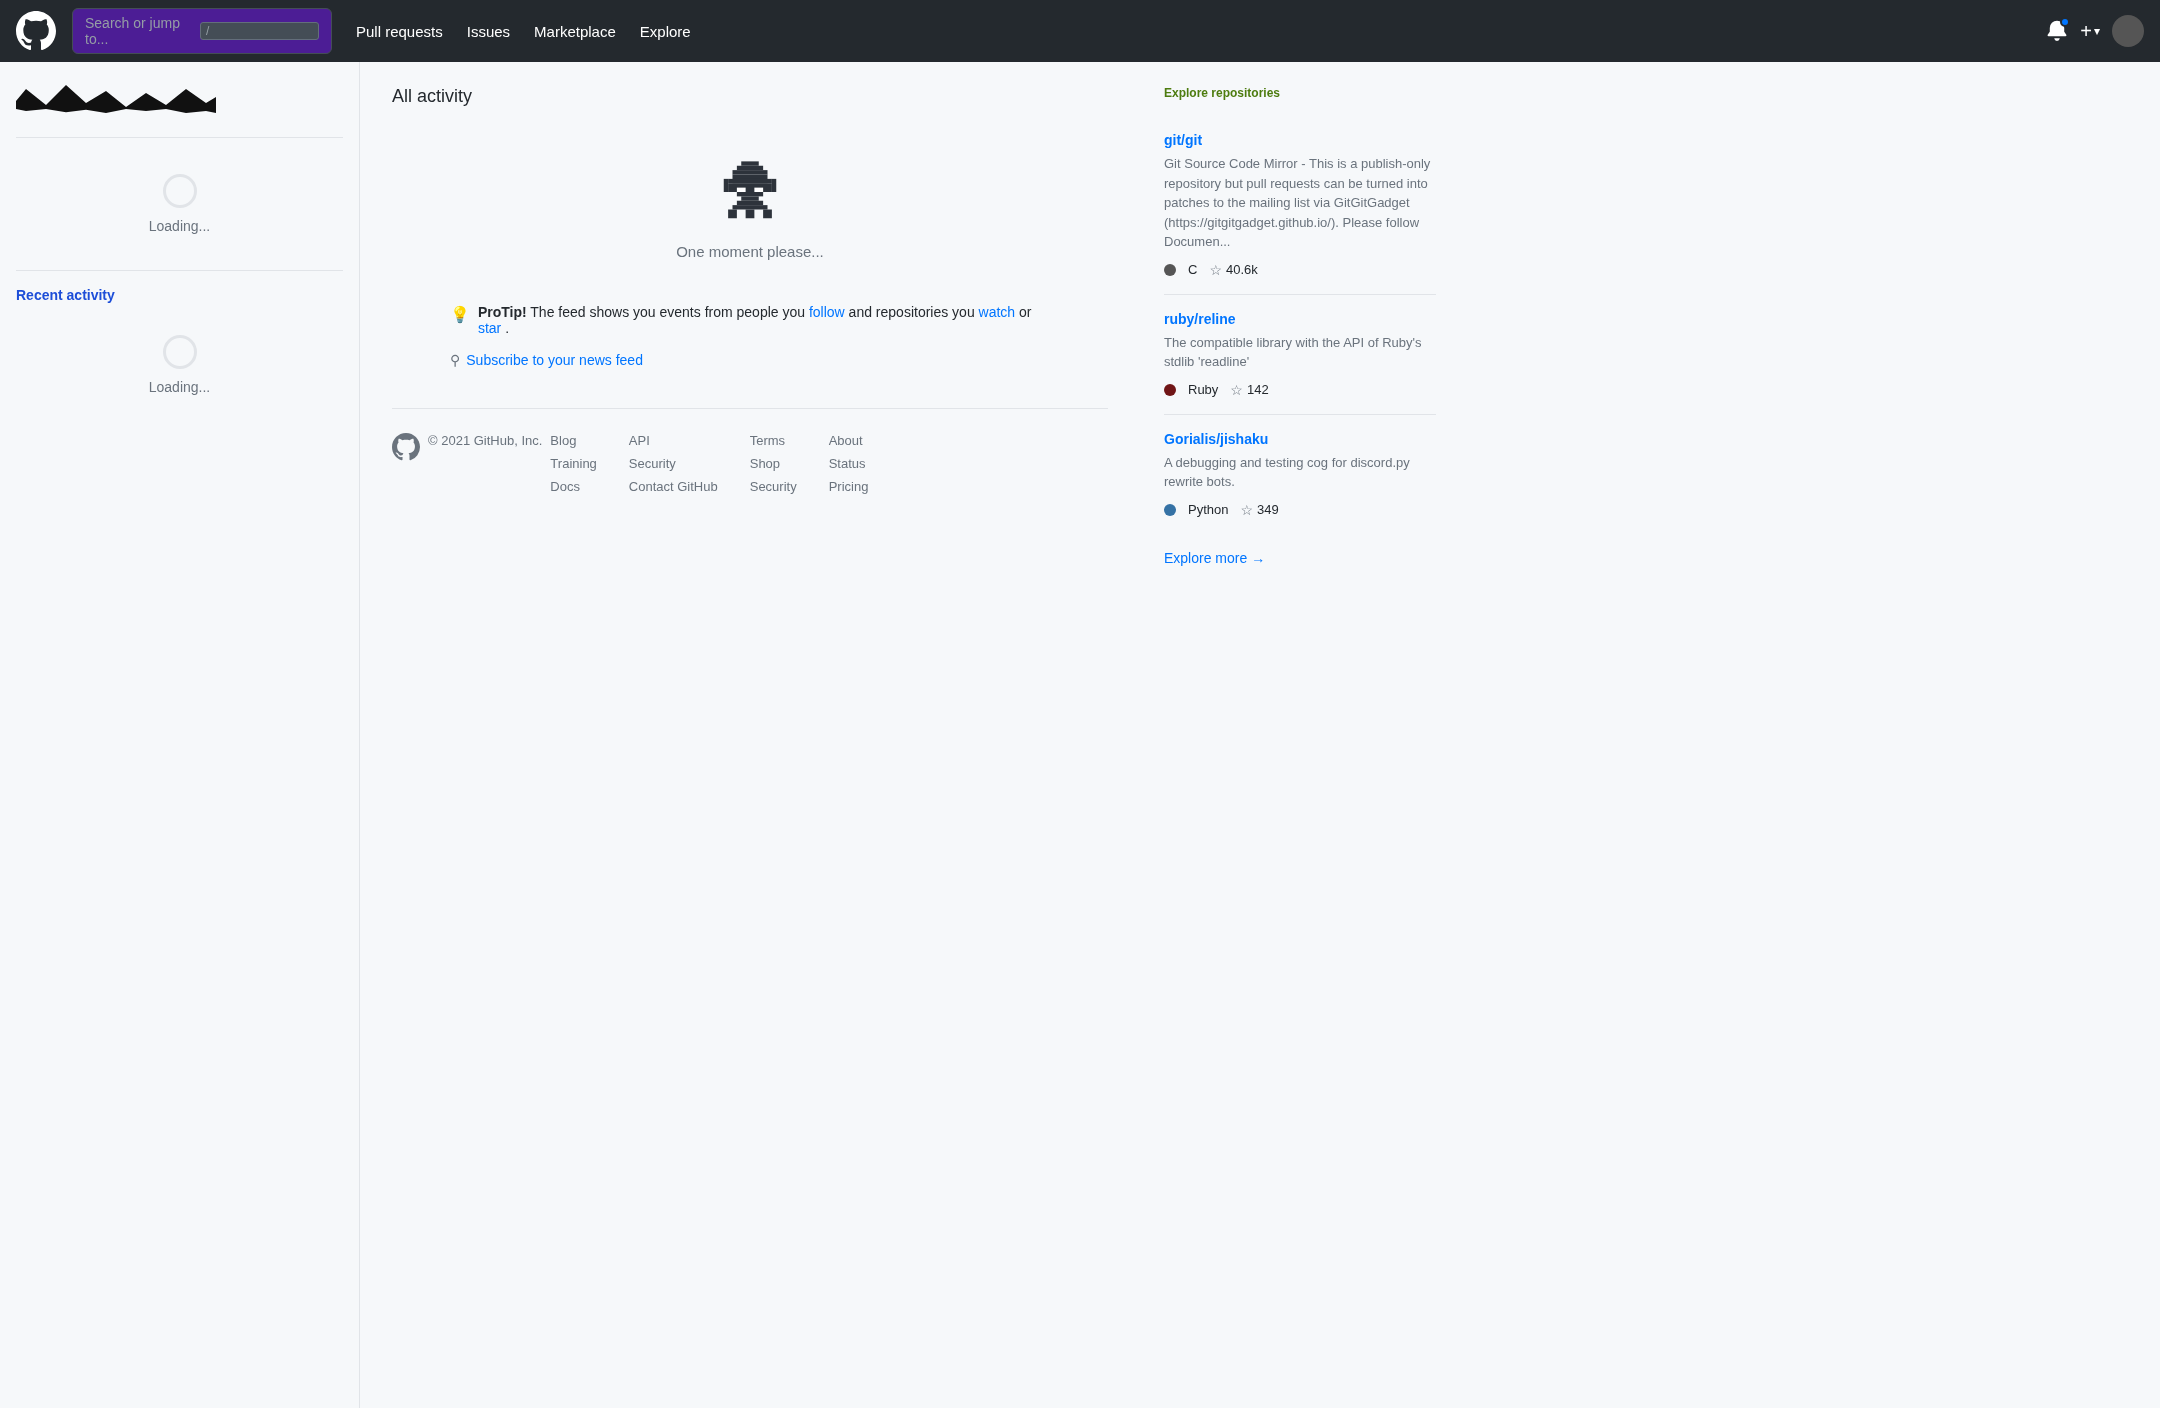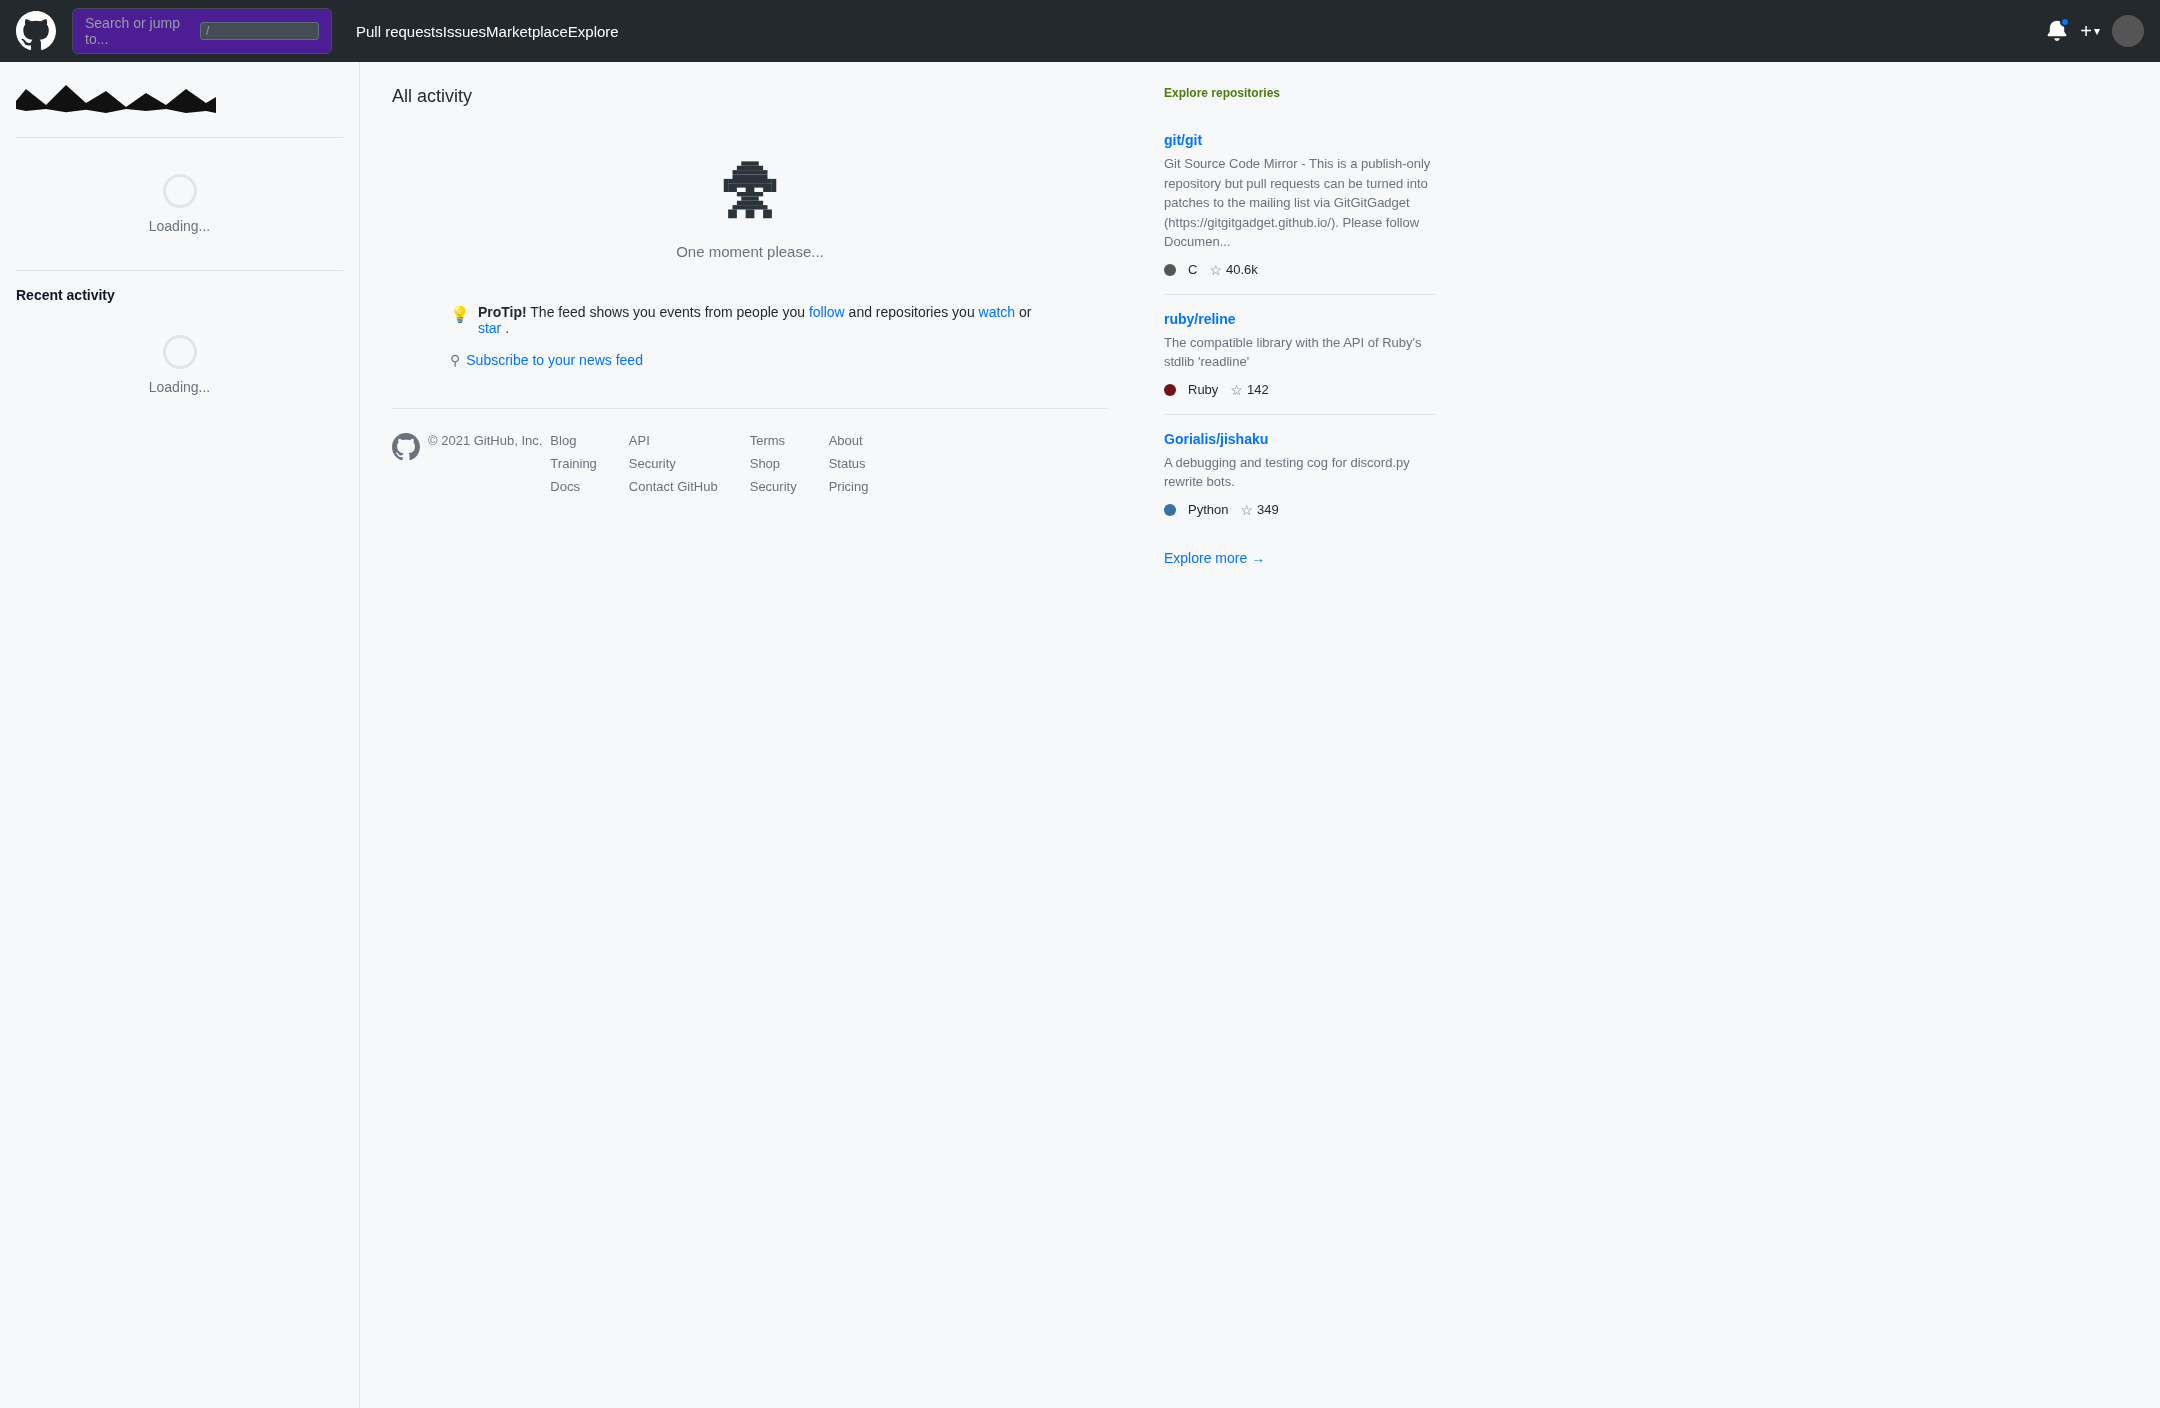--- a/index.html
+++ b/index.html
@@ -4,40 +4,40 @@
   <style>
     * { box-sizing: border-box; margin: 0; padding: 0; }
     body { font-family: -apple-system, BlinkMacSystemFont, "Segoe UI", Helvetica, Arial, sans-serif; font-size: 14px; background: #f6f8fa; color: #24292e; }
 
     
     .nav { background: #24292e; color: #fff; display: flex; align-items: center; padding: 0 16px; height: 62px; gap: 16px; }
     .nav-logo { width: 40px; height: 40px; flex-shrink: 0; }
     .nav-search { display: flex; align-items: center; background: #4c1d95; border: 1px solid #444d56; border-radius: 6px; padding: 6px 12px; gap: 8px; flex: 0 0 260px; cursor: text; justify-content: flex-end; }
     .nav-search span { color: #959da5; font-size: 14px; flex: 1; }
     .nav-search .slash-badge { background: #444d56; border: 1px solid #636e7b; border-radius: 3px; color: #959da5; font-size: 12px; padding: 1px 5px; }
-    .nav-links { display: flex; margin-left: 8px; }
+    .nav-links { display: flex; gap: 24px; margin-left: 8px; }
     .nav-links a { color: #fff; text-decoration: none; font-size: 15px; font-weight: 500; }
     .nav-actions { margin-left: auto; display: flex; align-items: center; gap: 12px; }
     .nav-bell { position: relative; cursor: pointer; }
     .nav-bell svg { width: 22px; height: 22px; fill: #fff; }
     .nav-bell-dot { position: absolute; top: -2px; right: -2px; width: 10px; height: 10px; background: #0075ff; border-radius: 50%; border: 2px solid #24292e; }
     .nav-plus { color: #fff; font-size: 20px; cursor: pointer; display: flex; align-items: center; gap: 2px; }
     .nav-avatar { width: 32px; height: 32px; border-radius: 50%; background: #555; cursor: pointer; }
 
     
     .layout { display: flex; min-height: calc(100vh - 62px); }
 
     
     .sidebar { width: 360px; flex-shrink: 0; padding: 19px 16px; background: #f6f8fa; border-right: 1px solid #e1e4e8; }
     .sidebar-avatar-scribble { width: 220px; height: 50px; background: #111; border-radius: 4px; margin-bottom: 16px; clip-path: polygon(0% 50%, 5% 20%, 15% 60%, 25% 10%, 35% 55%, 45% 25%, 55% 65%, 65% 30%, 75% 60%, 85% 20%, 95% 55%, 100% 40%, 100% 80%, 95% 75%, 85% 80%, 75% 70%, 65% 75%, 55% 70%, 45% 80%, 35% 72%, 25% 78%, 15% 70%, 5% 75%, 0% 70%); }
     .sidebar-divider { border: none; border-top: 1px solid #e1e4e8; margin: 16px 0; }
     .sidebar-loading { display: flex; flex-direction: column; align-items: center; gap: 10px; padding: 20px 0; }
     .spinner { width: 34px; height: 34px; border: 3px solid #e1e4e8; border-radius: 50%; }
     .loading-text { color: #6a737d; font-size: 14px; }
-    .sidebar-section-title { font-weight: 600; font-size: 14px; margin-bottom: 12px; color: #0f172a; }
+    .sidebar-section-title { font-weight: 600; font-size: 14px; margin-bottom: 12px; color: #1d4ed8; }
     .sidebar-loading2 { display: flex; flex-direction: column; align-items: center; gap: 10px; padding: 20px 0; }
 
     
     .main { flex: 1; padding: 24px 32px; max-width: 780px; }
 
     
     .banner { border: 1px solid #e1e4e8; border-radius: 8px; background: #fff; padding: 28px 32px; margin-bottom: 24px; }
     .banner-content { display: flex; align-items: center; gap: 8px; font-size: 16px; margin-bottom: 20px; }
     .banner-org-icon { width: 24px; height: 24px; background: #2d333b; border-radius: 4px; display: inline-block; flex-shrink: 0; }
     .banner-org-name { font-weight: 700; }

